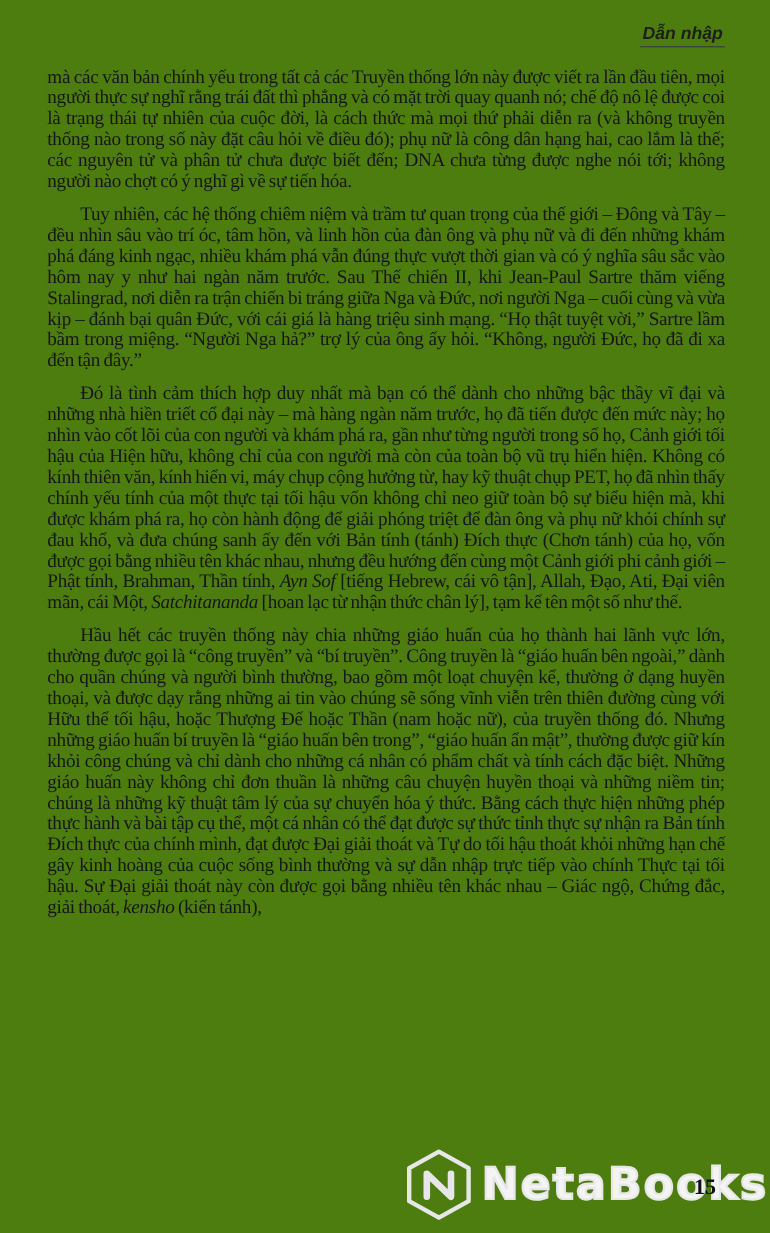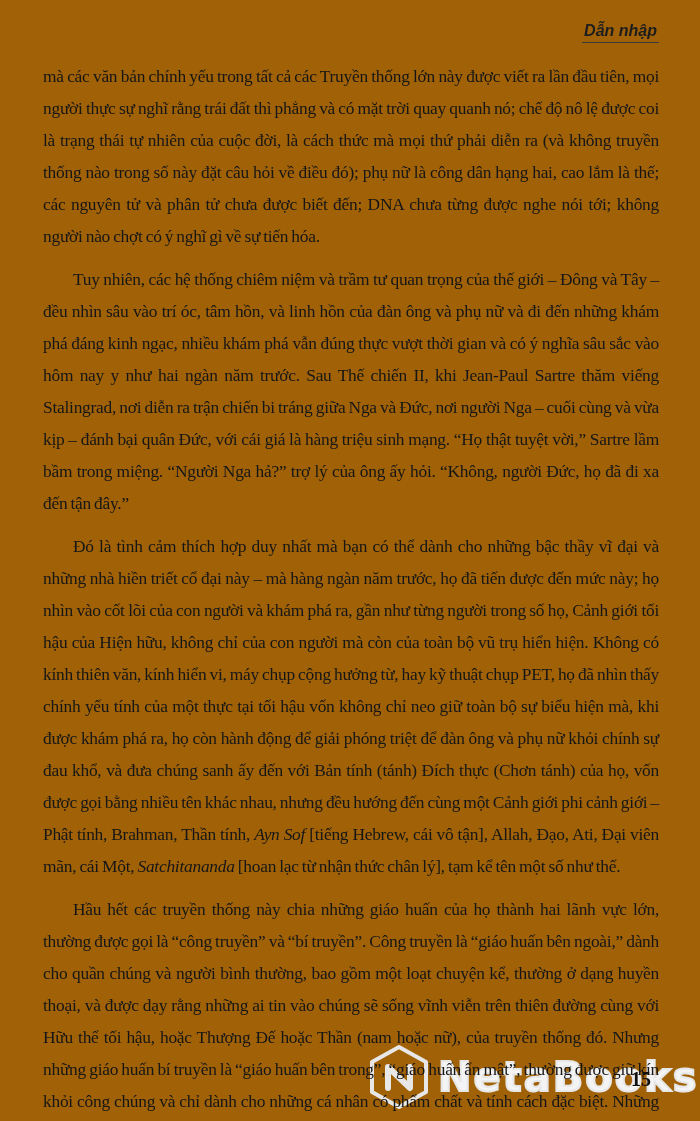--- a/index.html
+++ b/index.html
@@ -1,19 +1,19 @@
 <!DOCTYPE html>
 <html lang="vi"><head>
 <meta charset="utf-8">
 <style>
   html,body{margin:0;padding:0;background:#9a9a9a;}
   .page{
     position:relative;
     width:700px;height:1121px;
-    background:#a16207;
+    background:#4d7c0f;
     overflow:hidden;
     font-family:"Liberation Serif", serif;
     color:#161616;
     margin:0 auto;
   }
   
   .running-head-wrap{
     position:absolute;
     top:22px;right:41px;
     z-index:3;
@@ -30,21 +30,21 @@
   
   .body-text{
     position:absolute;
     left:43px;top:60px;
     width:616px;
     z-index:2;
   }
   .para{
     margin:0 0 11px 0;
     font-size:17.4px;
-    line-height:32px;
+    line-height:19px;
     letter-spacing:-0.25px;
     word-spacing:-1px;
     text-align:justify;
   }
   .para.indent{ text-indent:30px; }
   .para em{ font-style:italic;margin-top:27px; }
   
   .watermark{
     position:absolute;
     left:368px;top:1044px;

